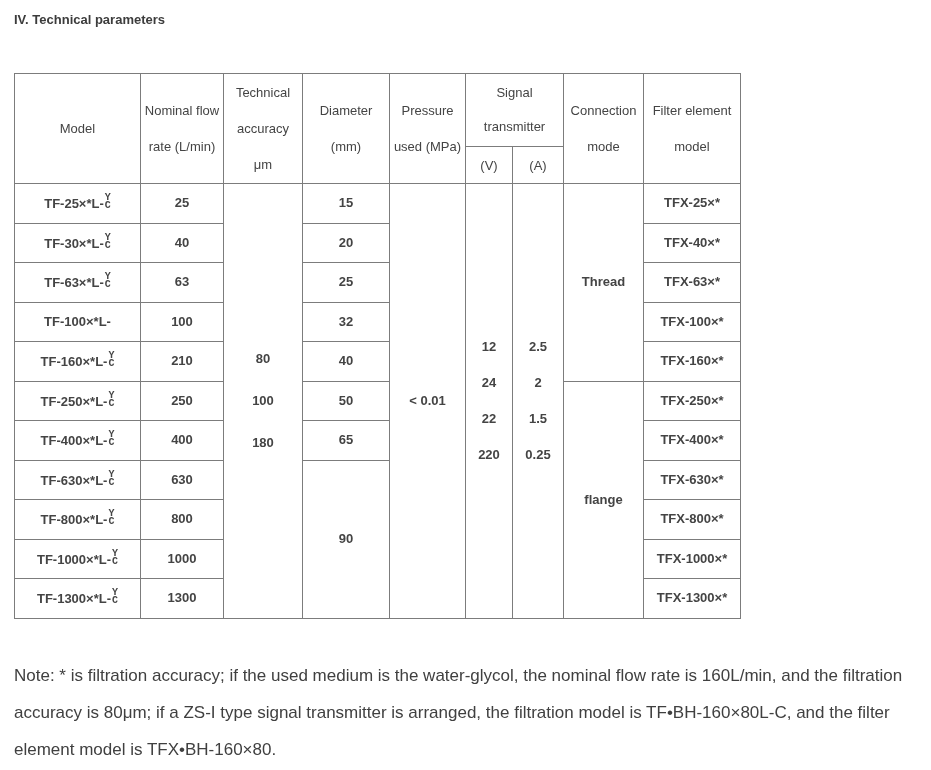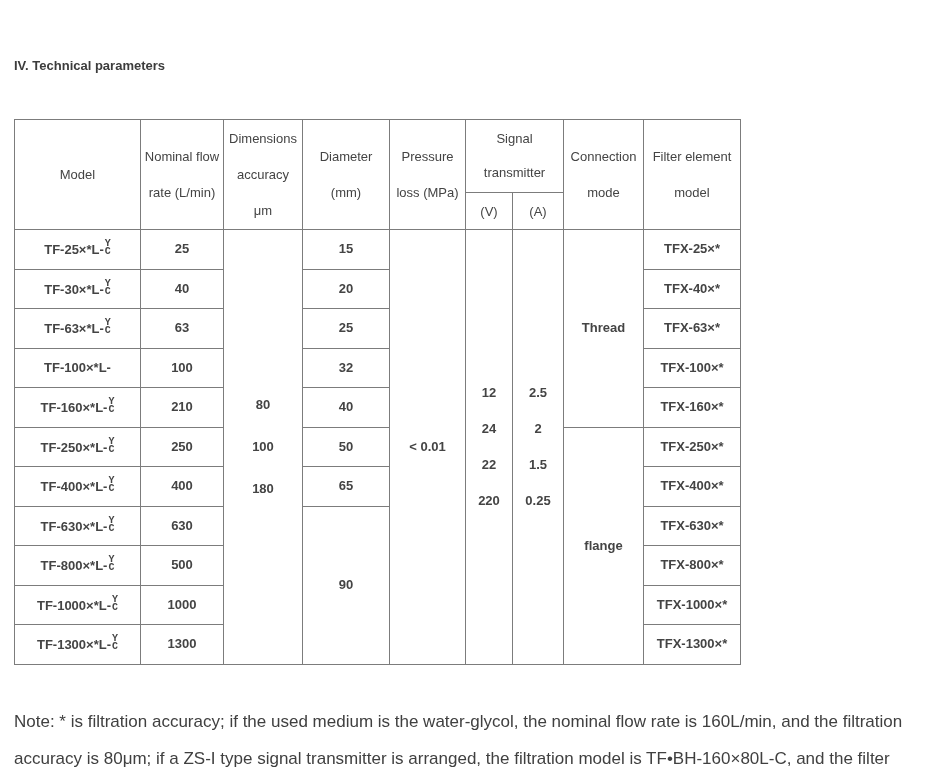--- a/index.html
+++ b/index.html
@@ -11,21 +11,20 @@
     color: #404040;
     overflow: hidden;
   }
   .page { padding: 12px 14px 0 14px; }
 
   .section-title {
     font-size: 13px;
     font-weight: bold;
     color: #3c3c3c;
     line-height: 15px;
-    margin-top: 46px;
   }
 
   table.params {
     margin-top: 46px;
     border-collapse: collapse;
     table-layout: fixed;
     width: 726px;
   }
   table.params th,
   table.params td {
@@ -99,28 +98,28 @@
     </colgroup>
 
     <tbody>
         <tr class="hdr-top">
       <th rowspan="2">Model</th>
       <th rowspan="2">
         <span>Nominal flow</span><br>
         <span>rate  (L/min)</span>
       </th>
       <th rowspan="2">
-        <span>Dimensions</span><br>
+        <span>Technical</span><br>
         <span>accuracy</span><br>
         <span>μm</span>
       </th>
       <th rowspan="2">Diameter (mm)</th>
       <th rowspan="2">
         <span>Pressure</span><br>
-        <span>loss  (MPa)</span>
+        <span>used  (MPa)</span>
       </th>
       <th colspan="2" style="line-height:34px">
         <span>Signal</span><br>
         <span>transmitter</span>
       </th>
       <th rowspan="2">
         <span>Connection</span><br>
         <span>mode</span>
       </th>
       <th rowspan="2">
@@ -210,21 +209,21 @@
 
     <tr class="data-row">
       <td><span>TF-630×*L-</span><span class="yc"><span>Y</span><span>C</span></span></td>
       <td>630</td>
       <td rowspan="4">90</td>
       <td>TFX-630×*</td>
     </tr>
 
     <tr class="data-row">
       <td><span>TF-800×*L-</span><span class="yc"><span>Y</span><span>C</span></span></td>
-      <td>500</td>
+      <td>800</td>
       <td>TFX-800×*</td>
     </tr>
 
     <tr class="data-row">
       <td><span>TF-1000×*L-</span><span class="yc"><span>Y</span><span>C</span></span></td>
       <td>1000</td>
       <td>TFX-1000×*</td>
     </tr>
 
     <tr class="data-row">

